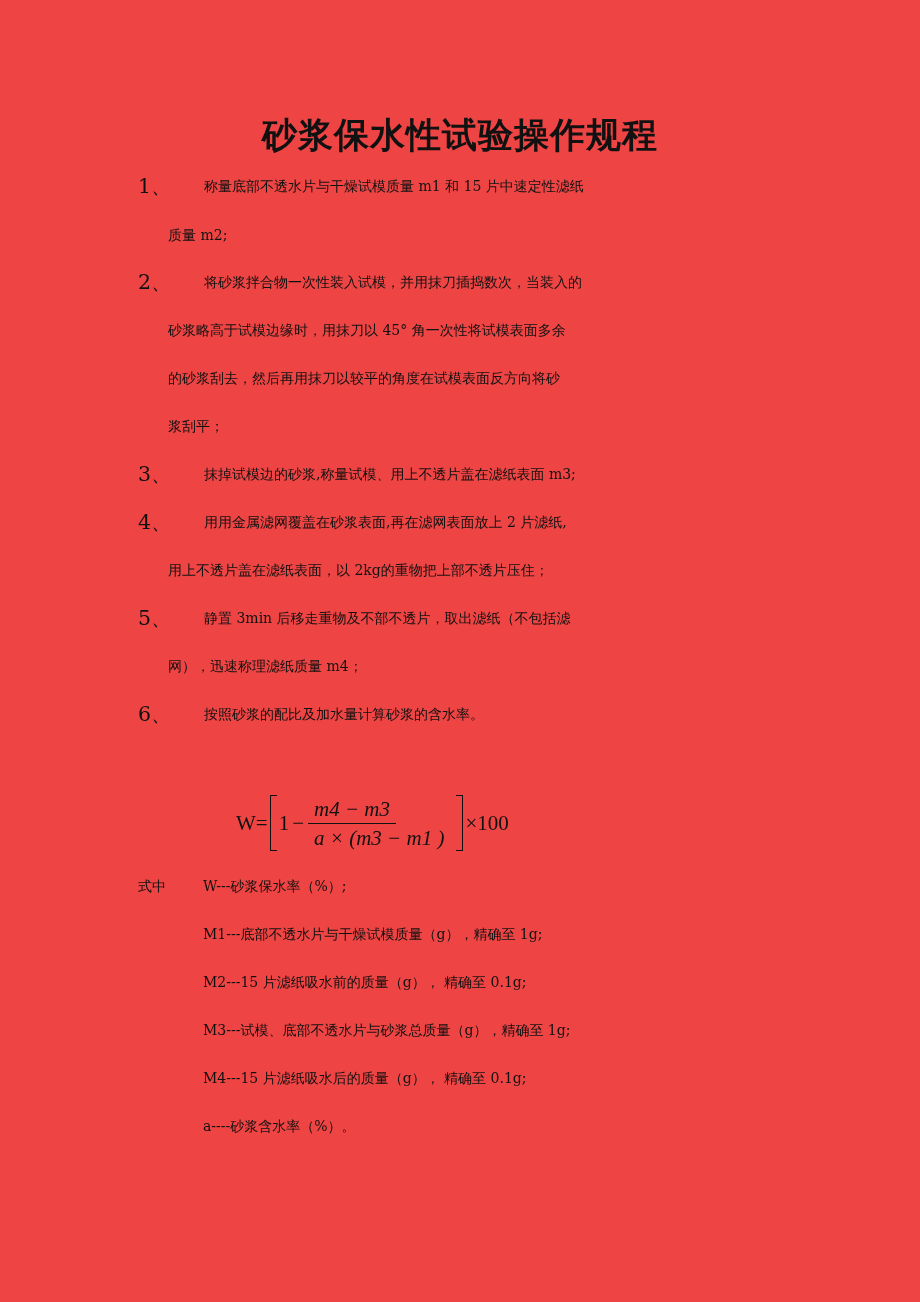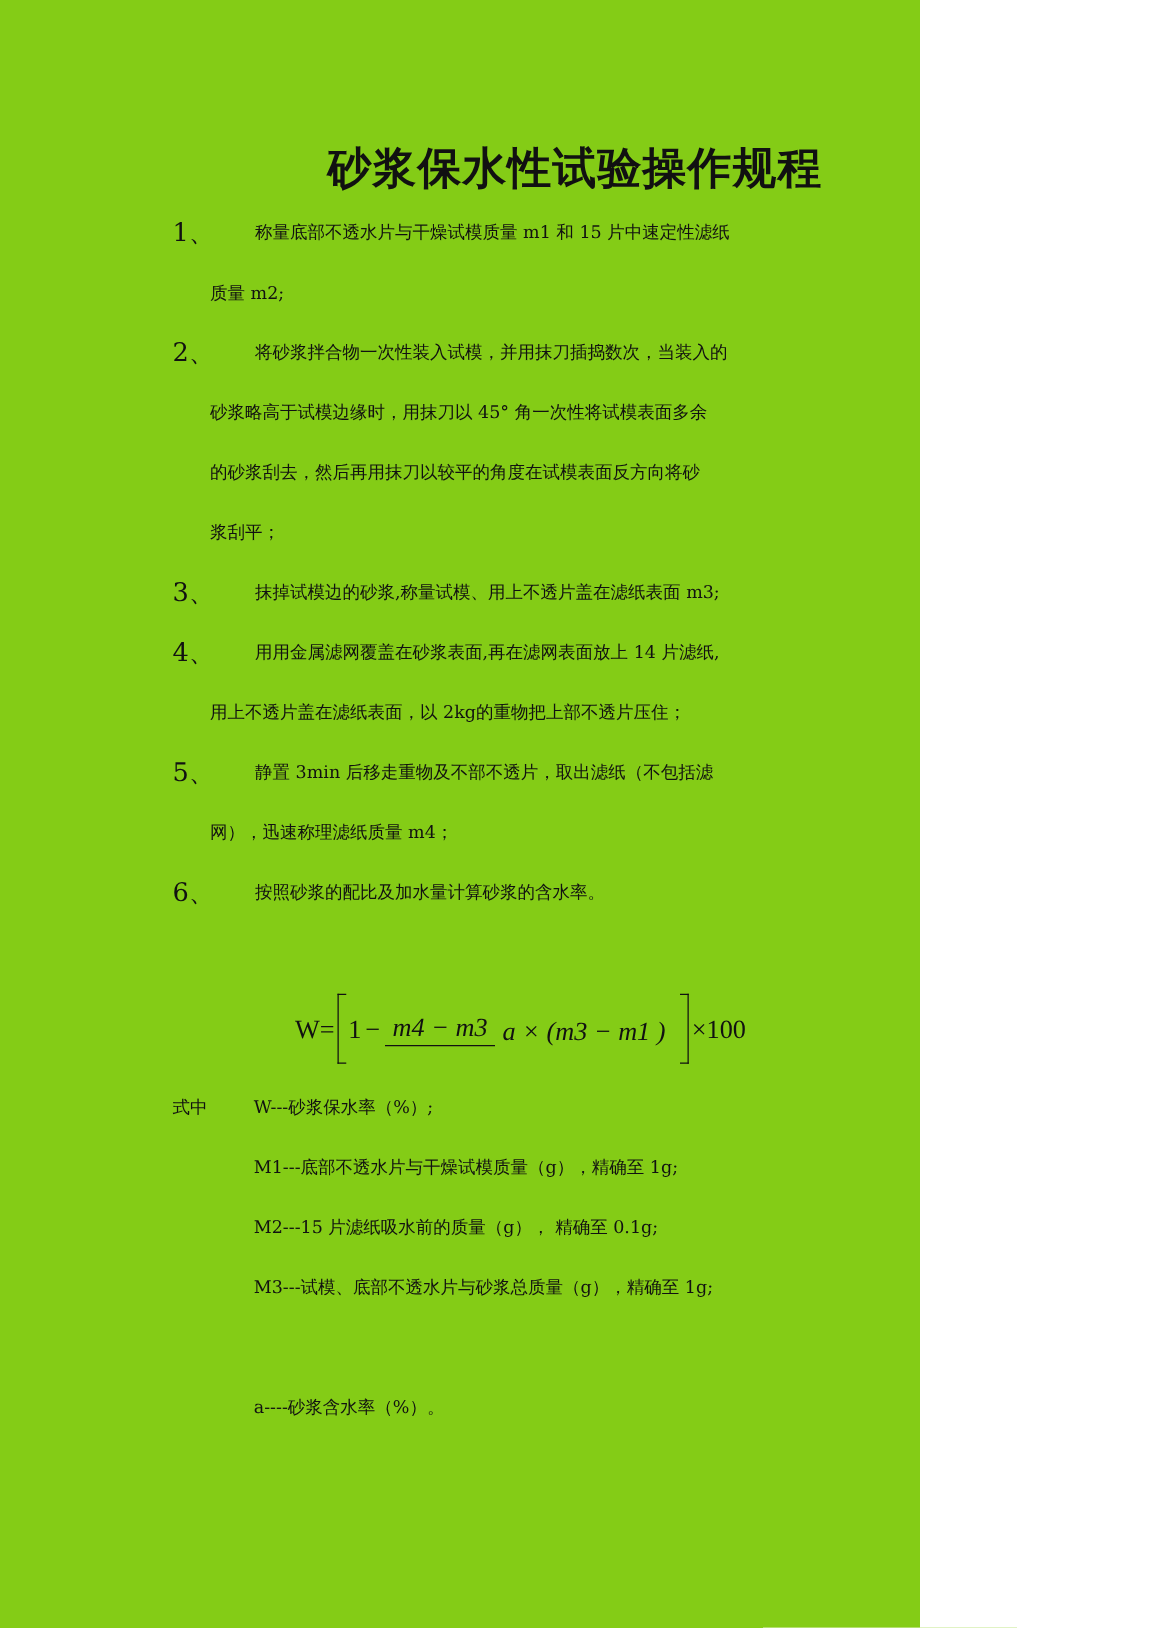--- a/index.html
+++ b/index.html
@@ -11,22 +11,22 @@
       width: 920px;
       height: 1302px;
       position: relative;
       overflow: hidden;
       color: #111111;
       font-family: "DejaVu Serif", "Liberation Serif", serif;
     }
     .page {
       position: absolute;
       left: 0; top: 0;
-      width: 736px; height: 1302px;
-      background: #84cc16;
+      width: 920px; height: 1302px;
+      background: #ef4444;
     }
     .title {
       position: absolute;
       left: 0; width: 920px;
       top: 112px;
       text-align: center;
       font-family: "DejaVu Sans", "Liberation Sans", sans-serif;
       font-weight: bold;
       font-size: 35px;
       letter-spacing: 1px;
@@ -68,22 +68,22 @@
       width: 6px;
       height: 54px;
       border-top: 1.5px solid #111;
       border-bottom: 1.5px solid #111;
       margin: 0 2px;
     }
     .formula .bl { border-left: 1.5px solid #111; }
     .formula .br { border-right: 1.5px solid #111; }
     .frac {
       display: inline-flex;
-      flex-direction: row;
-      align-items: flex-end;
+      flex-direction: column;
+      align-items: flex-start;
       margin: 0 4px;
     }
     .frac .numer {
       padding: 0 6px 2px 6px;
       border-bottom: 1.3px solid #111;
       font-style: italic;
       line-height: 24px;
     }
     .frac .denom {
       padding: 2px 6px 0 6px;
@@ -113,21 +113,21 @@
     <span class="line l-cont" style="top:412px">浆刮平；</span>
   </div>
 
   <div>
     <span class="num" style="top:460px">3、</span>
     <span class="line l-first" style="top:460px">抹掉试模边的砂浆,称量试模、用上不透片盖在滤纸表面 m3;</span>
   </div>
 
   <div>
     <span class="num" style="top:508px">4、</span>
-    <span class="line l-first" style="top:508px">用用金属滤网覆盖在砂浆表面,再在滤网表面放上 14 片滤纸,</span>
+    <span class="line l-first" style="top:508px">用用金属滤网覆盖在砂浆表面,再在滤网表面放上 2 片滤纸,</span>
     <span class="line l-cont" style="top:556px">用上不透片盖在滤纸表面，以 2kg的重物把上部不透片压住；</span>
   </div>
 
   <div>
     <span class="num" style="top:604px">5、</span>
     <span class="line l-first" style="top:604px">静置 3min 后移走重物及不部不透片，取出滤纸（不包括滤</span>
     <span class="line l-cont" style="top:652px">网），迅速称理滤纸质量 m4；</span>
   </div>
 
   <div>
@@ -147,15 +147,16 @@
     </span>
     <span class="bracket br"></span>
     <span class="up">×100</span>
   </div>
 
   <span class="line l-shizhong" style="top:872px">式中</span>
   <span class="line l-def" style="top:872px">W---砂浆保水率（%）;</span>
   <span class="line l-def" style="top:920px">M1---底部不透水片与干燥试模质量（g），精确至 1g;</span>
   <span class="line l-def" style="top:968px">M2---15 片滤纸吸水前的质量（g）， 精确至 0.1g;</span>
   <span class="line l-def" style="top:1016px">M3---试模、底部不透水片与砂浆总质量（g），精确至 1g;</span>
+  <span class="line l-def" style="top:1064px">M4---15 片滤纸吸水后的质量（g）， 精确至 0.1g;</span>
   <span class="line l-def" style="top:1112px">a----砂浆含水率（%）。</span>
 
 </div>
 
 </body></html>

